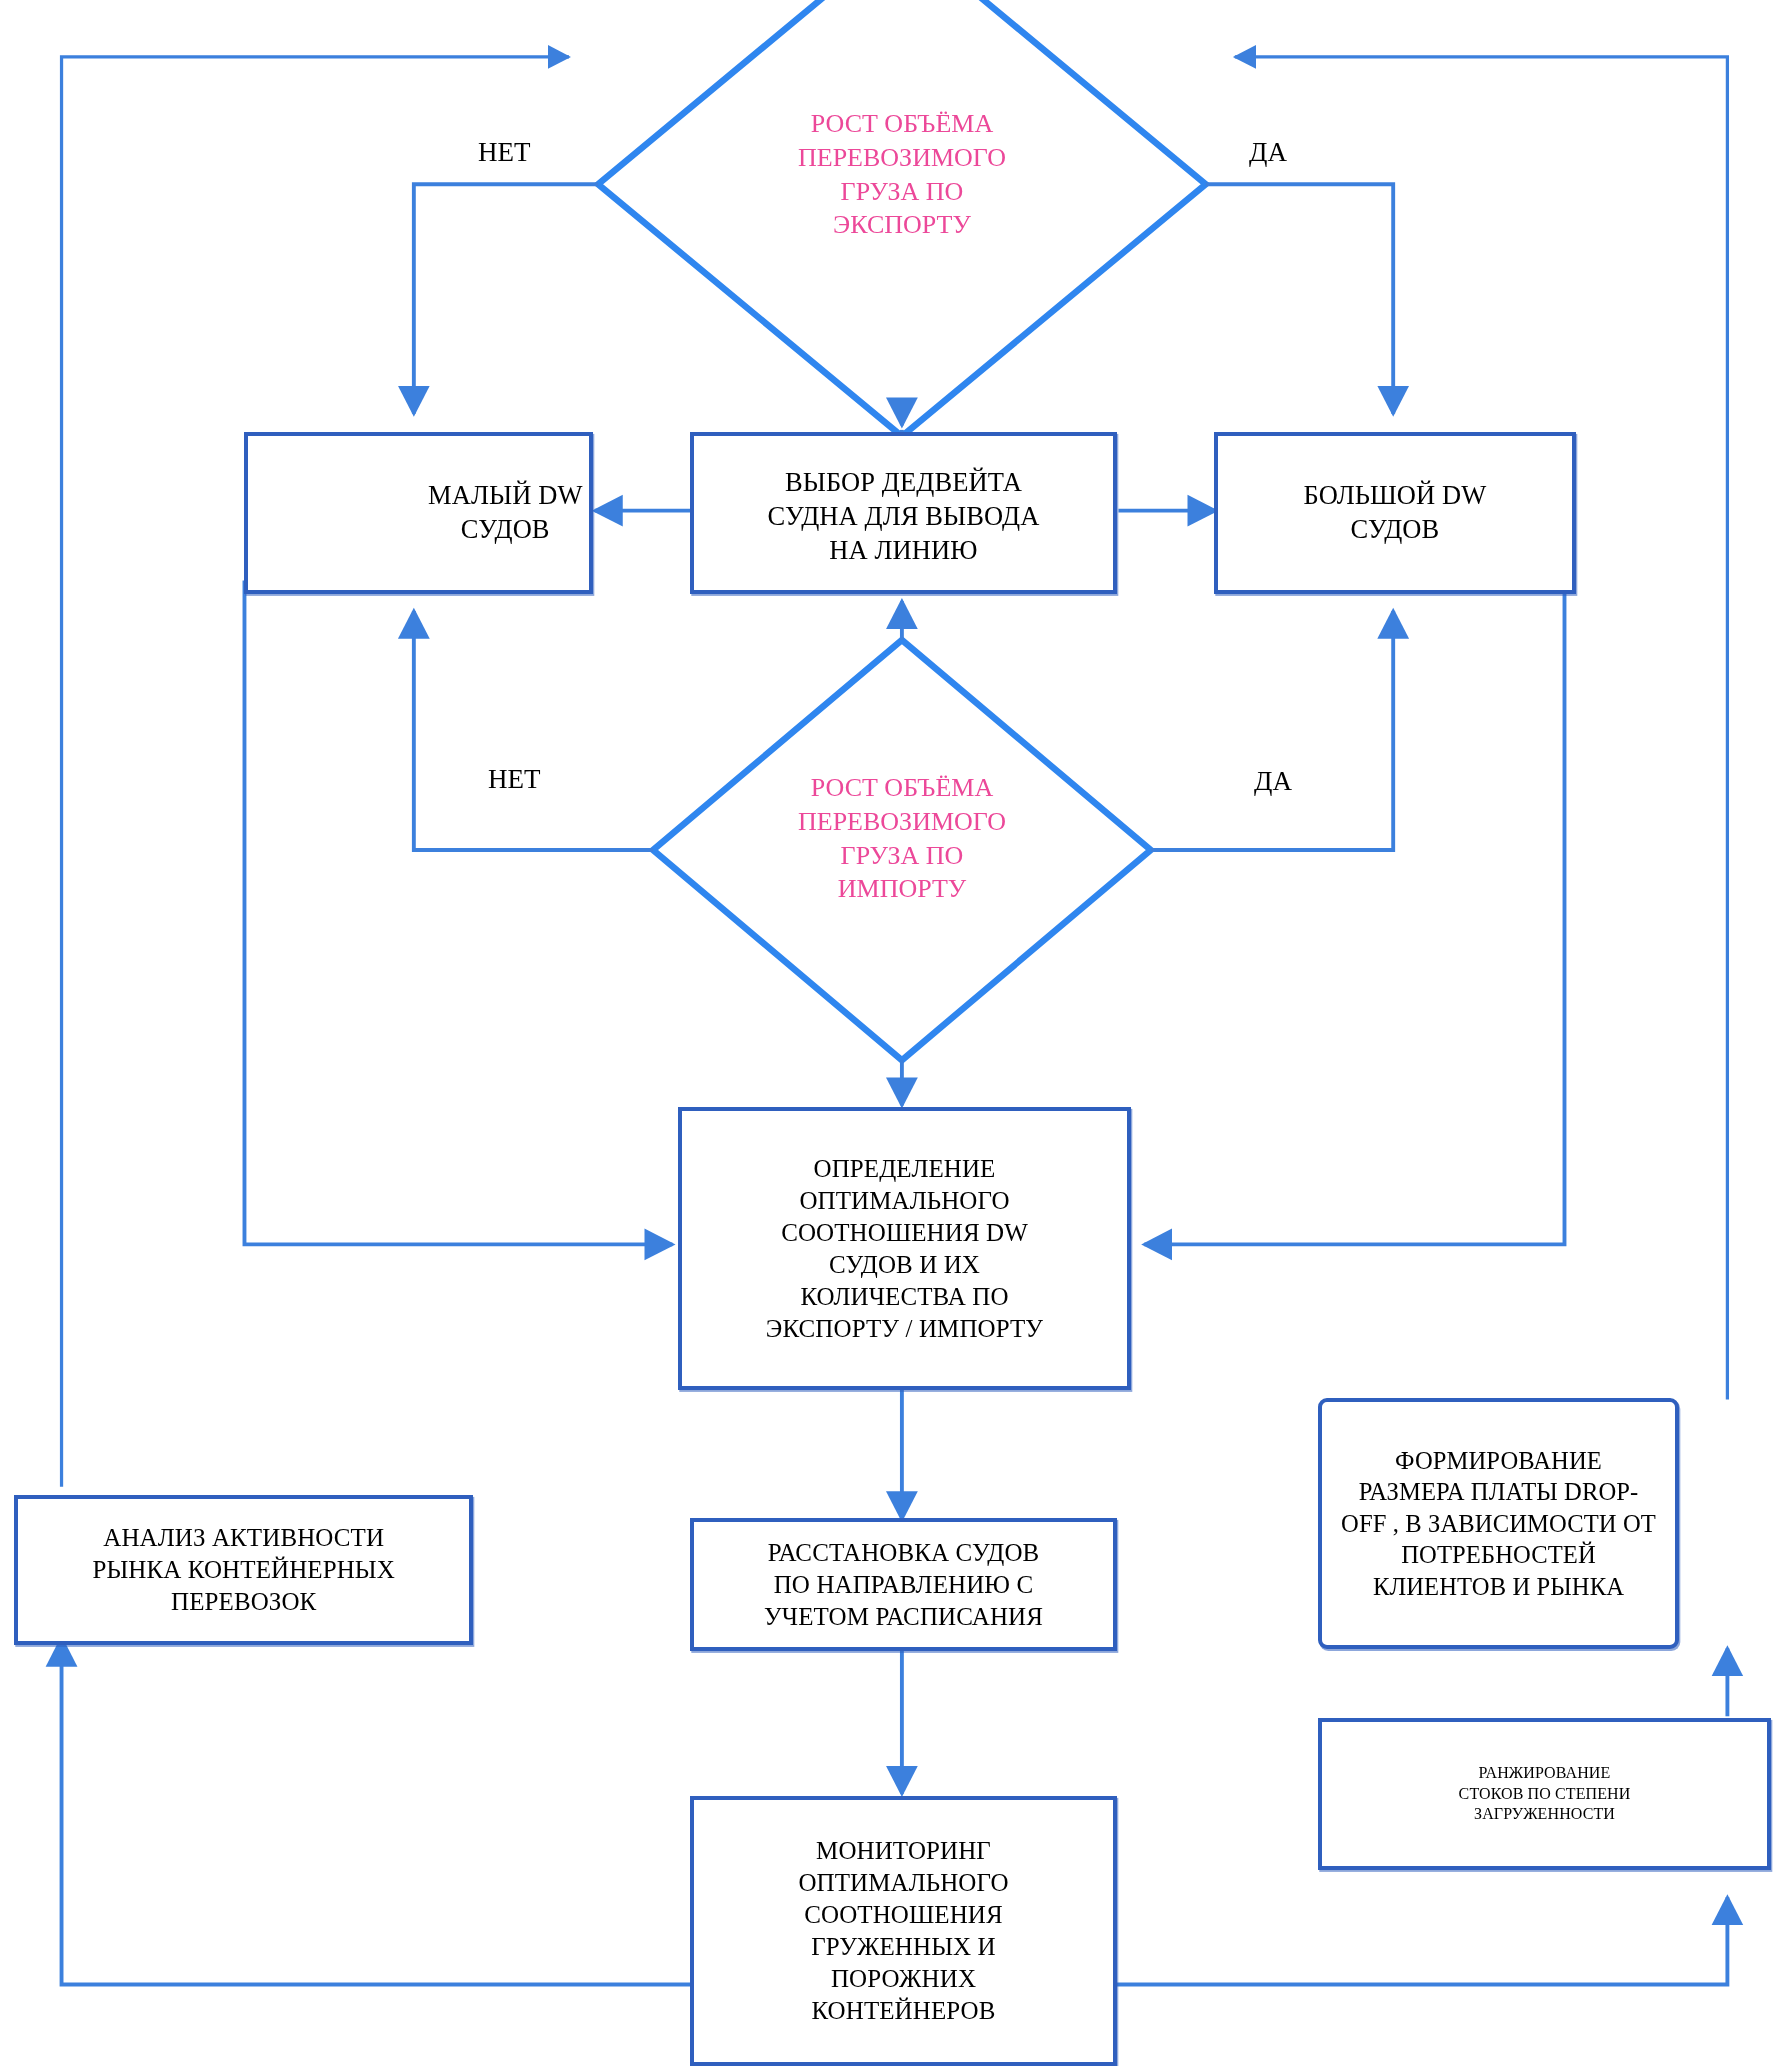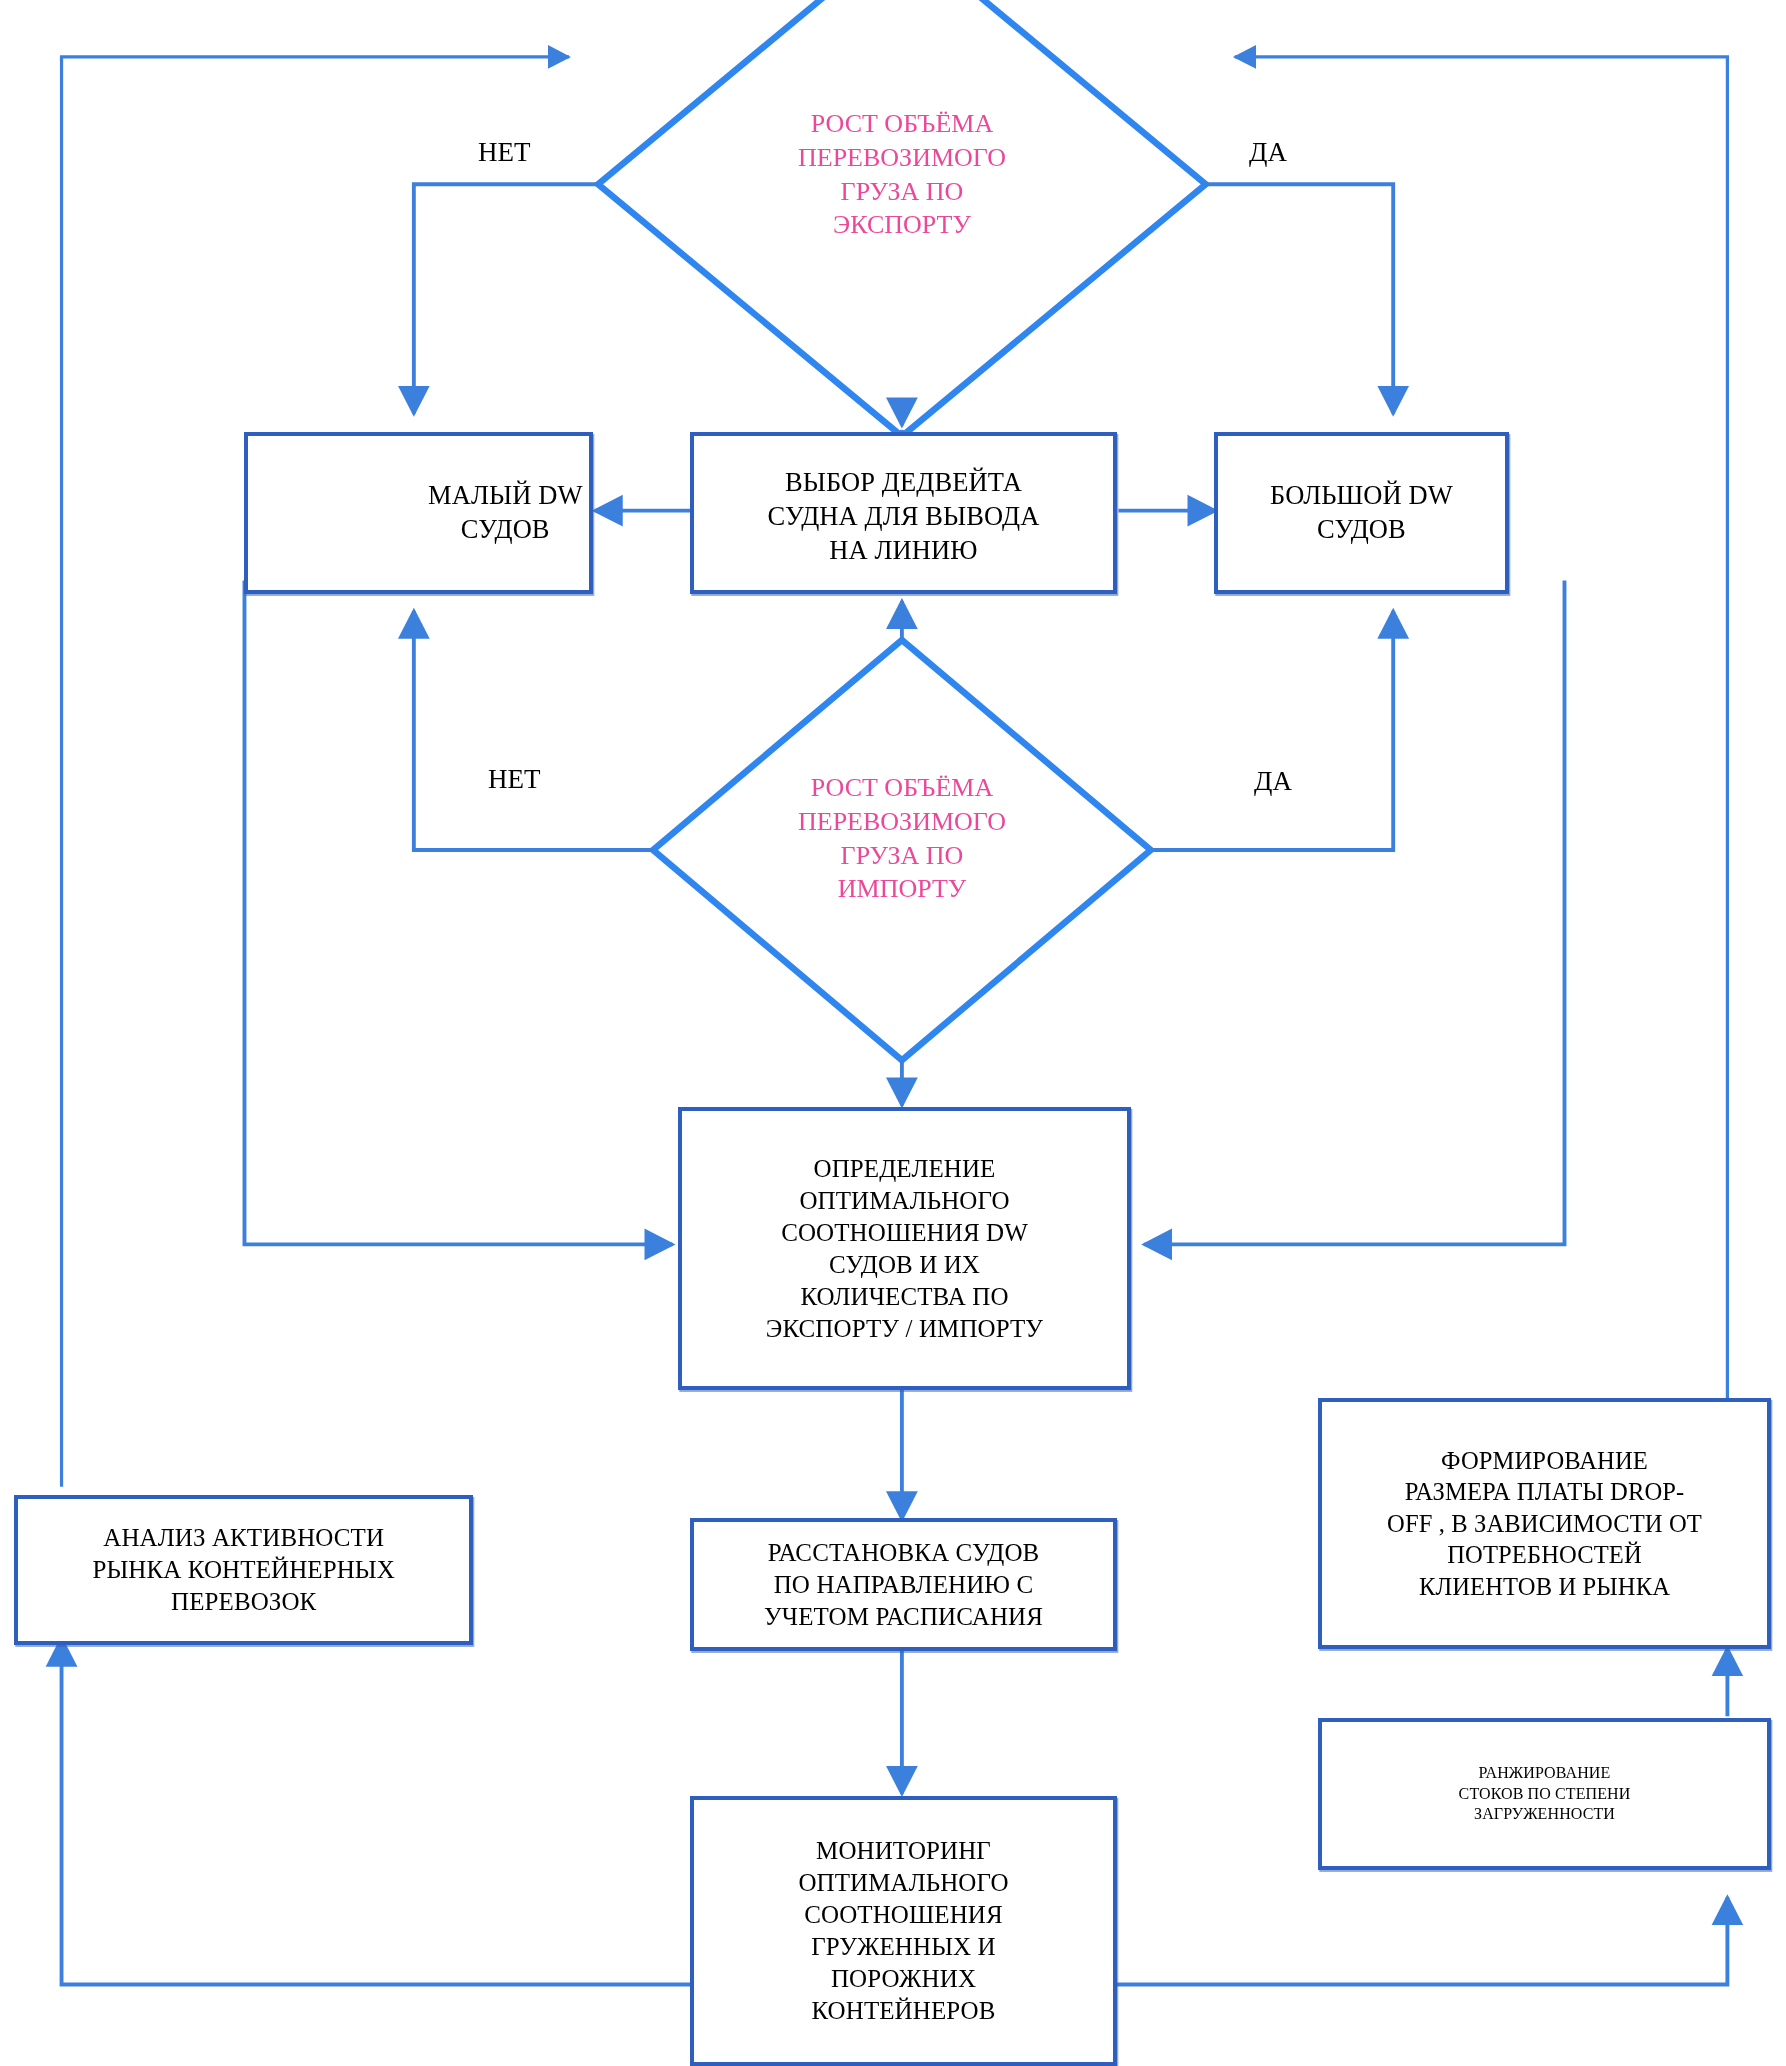--- a/index.html
+++ b/index.html
@@ -143,21 +143,21 @@
     <div class="txt" style="font-size:26.5px;">МАЛЫЙ DW
 СУДОВ</div>
   </div>
 
   <div class="node proc" style="left:690px;top:432px;width:427px;height:162px;">
     <div class="txt" style="font-size:26.5px;margin-top:8px;">ВЫБОР ДЕДВЕЙТА
 СУДНА ДЛЯ ВЫВОДА
 НА ЛИНИЮ</div>
   </div>
 
-  <div class="node proc" style="left:1214px;top:432px;width:295px;height:162px;">
+  <div class="node proc" style="left:1214px;top:432px;width:362px;height:162px;">
     <div class="txt" style="font-size:26.5px;">БОЛЬШОЙ DW
 СУДОВ</div>
   </div>
 
   <div class="node proc" style="left:678px;top:1107px;width:453px;height:283px;">
     <div class="txt" style="font-size:25px;">ОПРЕДЕЛЕНИЕ
 ОПТИМАЛЬНОГО
 СООТНОШЕНИЯ DW
 СУДОВ И ИХ
 КОЛИЧЕСТВА ПО
@@ -169,21 +169,21 @@
 ПО НАПРАВЛЕНИЮ С
 УЧЕТОМ РАСПИСАНИЯ</div>
   </div>
 
   <div class="node proc" style="left:14.2px;top:1495px;width:459px;height:150px;">
     <div class="txt" style="font-size:25px;">АНАЛИЗ АКТИВНОСТИ
 РЫНКА КОНТЕЙНЕРНЫХ
 ПЕРЕВОЗОК</div>
   </div>
 
-  <div class="node proc" style="left:1318px;top:1398px;width:453px;height:251px;">
+  <div class="node proc" style="left:1318px;top:1398px;width:361px;height:251px;border-radius:9px;">
     <div class="txt" style="font-size:24.6px;">ФОРМИРОВАНИЕ
 РАЗМЕРА ПЛАТЫ DROP-
 OFF , В ЗАВИСИМОСТИ ОТ
 ПОТРЕБНОСТЕЙ
 КЛИЕНТОВ И РЫНКА</div>
   </div>
 
   <div class="node proc" style="left:690px;top:1796px;width:427px;height:270px;">
     <div class="txt" style="font-size:25px;">МОНИТОРИНГ
 ОПТИМАЛЬНОГО

